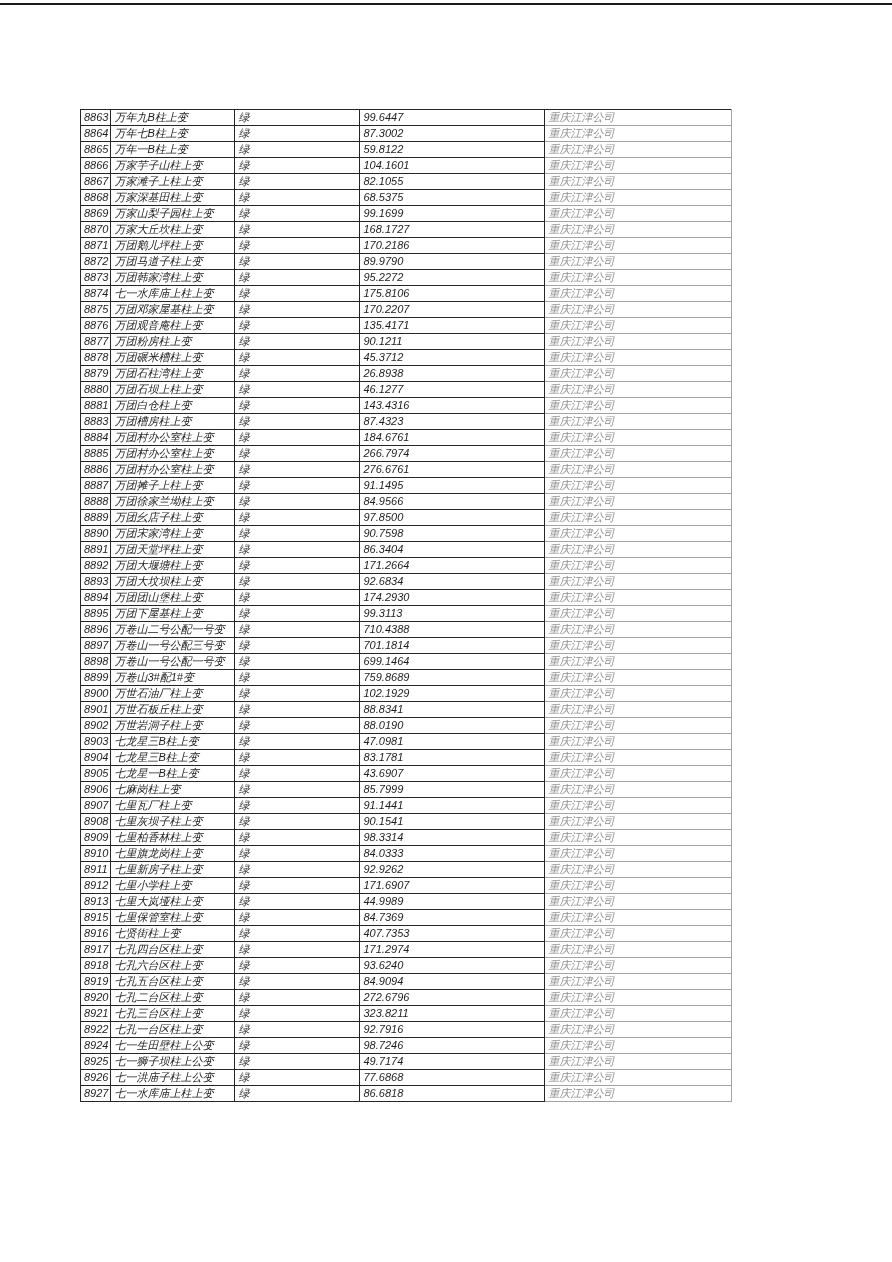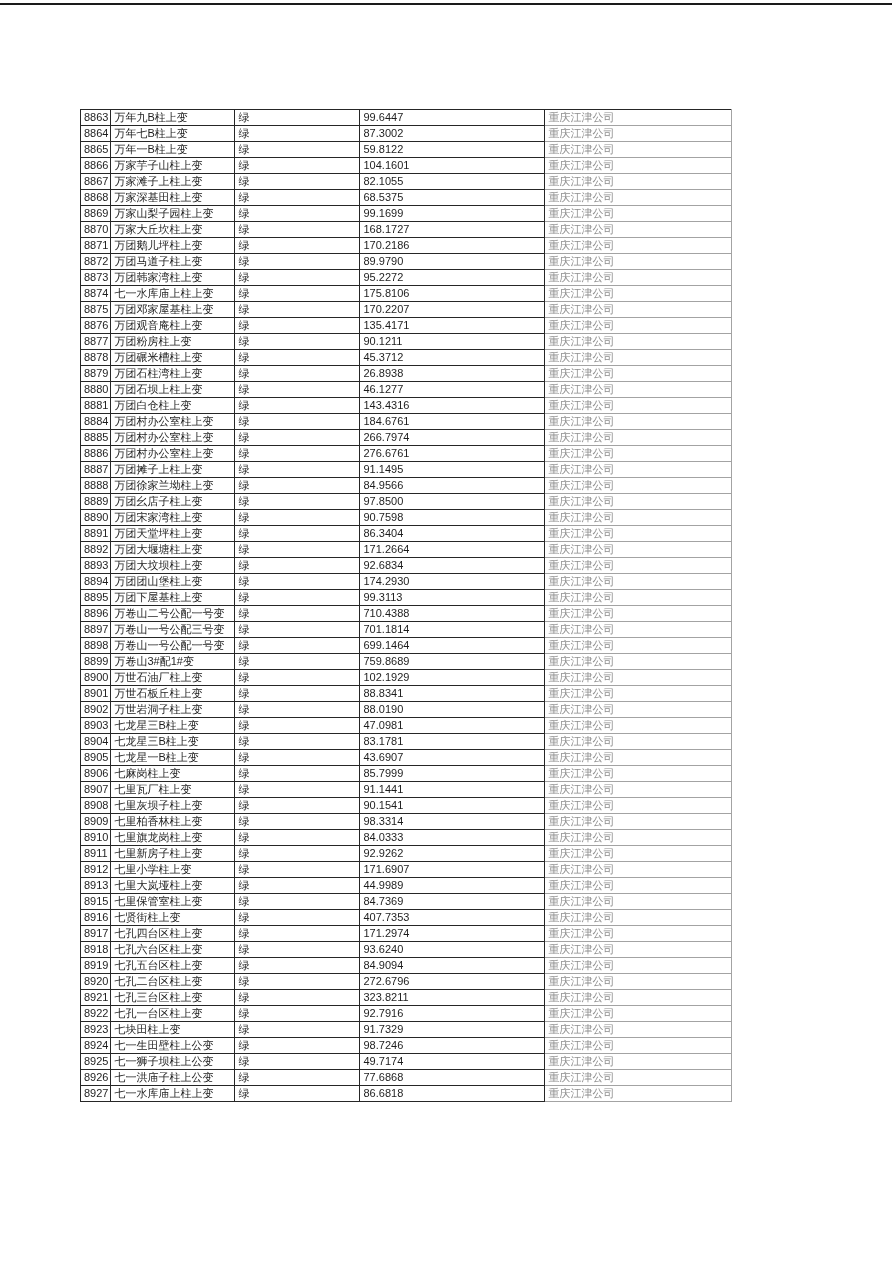--- a/index.html
+++ b/index.html
@@ -11,20 +11,21 @@
   }
   .top-line {
     position: absolute; top: 3px; left: 0;
     width: 892px; height: 2px;
     background: #1a1a1a;
   }
   table.data-grid {
     position: absolute; left: 80px; top: 109px;
     border-collapse: collapse;
     table-layout: fixed;
+    font-style: italic;
   }
   table.data-grid td {
     height: 15px;
     box-sizing: content-box;
     font-size: 11px;
     line-height: 15px;
     padding: 0 2px 0 3px;
     border: 1px solid #262626;
     color: #1d1d1d;
     white-space: nowrap;
@@ -181,20 +182,27 @@
         <td class="col-company">重庆江津公司</td>
       </tr>
       <tr>
         <td class="col-id">8881</td>
         <td class="col-name">万团白仓柱上变</td>
         <td class="col-status">绿</td>
         <td class="col-value">143.4316</td>
         <td class="col-company">重庆江津公司</td>
       </tr>
       <tr>
+        <td class="col-id">8883</td>
+        <td class="col-name">万团槽房柱上变</td>
+        <td class="col-status">绿</td>
+        <td class="col-value">87.4323</td>
+        <td class="col-company">重庆江津公司</td>
+      </tr>
+      <tr>
         <td class="col-id">8884</td>
         <td class="col-name">万团村办公室柱上变</td>
         <td class="col-status">绿</td>
         <td class="col-value">184.6761</td>
         <td class="col-company">重庆江津公司</td>
       </tr>
       <tr>
         <td class="col-id">8885</td>
         <td class="col-name">万团村办公室柱上变</td>
         <td class="col-status">绿</td>
@@ -444,27 +452,20 @@
         <td class="col-name">七孔三台区柱上变</td>
         <td class="col-status">绿</td>
         <td class="col-value">323.8211</td>
         <td class="col-company">重庆江津公司</td>
       </tr>
       <tr>
         <td class="col-id">8922</td>
         <td class="col-name">七孔一台区柱上变</td>
         <td class="col-status">绿</td>
         <td class="col-value">92.7916</td>
-        <td class="col-company">重庆江津公司</td>
-      </tr>
-      <tr>
-        <td class="col-id">8923</td>
-        <td class="col-name">七块田柱上变</td>
-        <td class="col-status">绿</td>
-        <td class="col-value">91.7329</td>
         <td class="col-company">重庆江津公司</td>
       </tr>
       <tr>
         <td class="col-id">8924</td>
         <td class="col-name">七一生田壁柱上公变</td>
         <td class="col-status">绿</td>
         <td class="col-value">98.7246</td>
         <td class="col-company">重庆江津公司</td>
       </tr>
       <tr>

